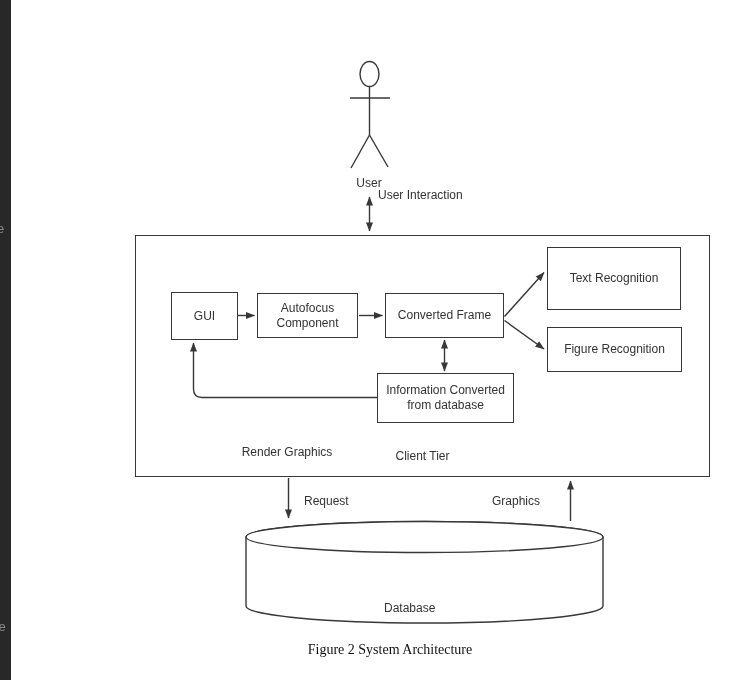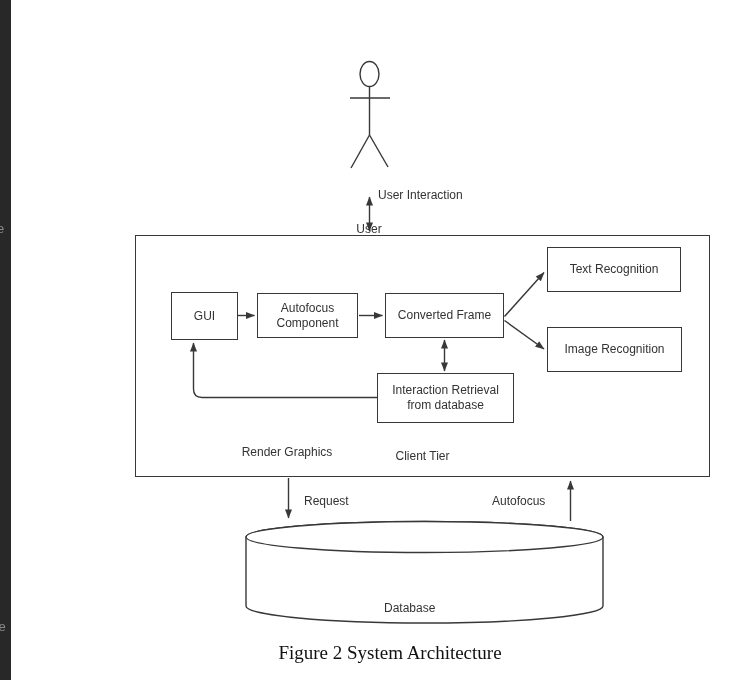--- a/index.html
+++ b/index.html
@@ -37,41 +37,41 @@
   .node {
     position: absolute; box-sizing: border-box;
     background: #ffffff; border: 1px solid #383838;
     display: flex; align-items: center; justify-content: center;
     text-align: center; font-size: 12px; line-height: 1.25; color: #333333;
     z-index: 3; padding: 2px;
   }
   .node-gui            { left: 171px; top: 292px; width: 67px;  height: 48px; text-align: center; }
   .node-autofocus      { left: 257px; top: 293px; width: 101px; height: 45px; }
   .node-converted      { left: 385px; top: 293px; width: 119px; height: 45px; }
-  .node-text-rec       { left: 547px; top: 247px; width: 134px; height: 45px; }
+  .node-text-rec       { left: 547px; top: 247px; width: 134px; height: 63px; }
   .node-image-rec      { left: 547px; top: 327px; width: 135px; height: 45px; }
   .node-info-retrieval { left: 377px; top: 373px; width: 137px; height: 50px; }
 
   
   .lbl {
     position: absolute; font-size: 12px; color: #333333; z-index: 4;
     white-space: nowrap;
   }
-  .lbl-user        { left: 344px; top: 176px; width: 50px; text-align: center; margin-top: 46px; }
+  .lbl-user        { left: 344px; top: 176px; width: 50px; text-align: center; }
   .lbl-user-inter  { left: 378px; top: 188px; }
   .lbl-render      { left: 232px; top: 410px; width: 110px; text-align: center; margin-top: 35px; }
   .lbl-client-tier { left: 385px; top: 437px; width: 75px; text-align: center; margin-top: 12px; }
   .lbl-request     { left: 304px; top: 494px; text-align: right; }
   .lbl-response    { left: 492px; top: 494px; }
   .lbl-database    { left: 384px; top: 601px; width: 75px; text-align: left; z-index: 4; }
 
   .caption {
     position: absolute; left: 230px; top: 642px; width: 320px;
     text-align: center; font-family: "Liberation Serif", serif;
-    font-size: 19px; color: #111111; z-index: 4; white-space: nowrap;
+    font-size: 14px; color: #111111; z-index: 4; white-space: nowrap;
   }
 </style>
 </head>
 <body>
 
 <div class="stage">
 
   <div class="side-strip">
     <span class="frag frag-0">e</span>
     <span class="frag frag-1">se</span>
@@ -109,25 +109,25 @@
       <line x1="570.5" y1="521" x2="570.5" y2="481" marker-end="url(#ah)"></line>
     </g>
   </svg>
 
   <div class="container-box"></div>
 
   <div class="node node-gui">GUI</div>
   <div class="node node-converted">Converted Frame</div>
   <div class="node node-autofocus">Autofocus Component</div>
   <div class="node node-text-rec">Text Recognition</div>
-  <div class="node node-image-rec">Image Recognition</div>
-  <div class="node node-info-retrieval">Interaction Retrieval from database</div>
+  <div class="node node-image-rec">Figure Recognition</div>
+  <div class="node node-info-retrieval">Information Converted from database</div>
 
   <div class="lbl lbl-user">User</div>
   <div class="lbl lbl-user-inter">User Interaction</div>
   <div class="lbl lbl-render">Render Graphics</div>
   <div class="lbl lbl-client-tier">Client Tier</div>
   <div class="lbl lbl-request">Request</div>
-  <div class="lbl lbl-response">Autofocus</div>
+  <div class="lbl lbl-response">Graphics</div>
   <div class="lbl lbl-database">Database</div>
 
   <div class="caption">Figure 2 System Architecture</div>
 </div>
 
 </body></html>

